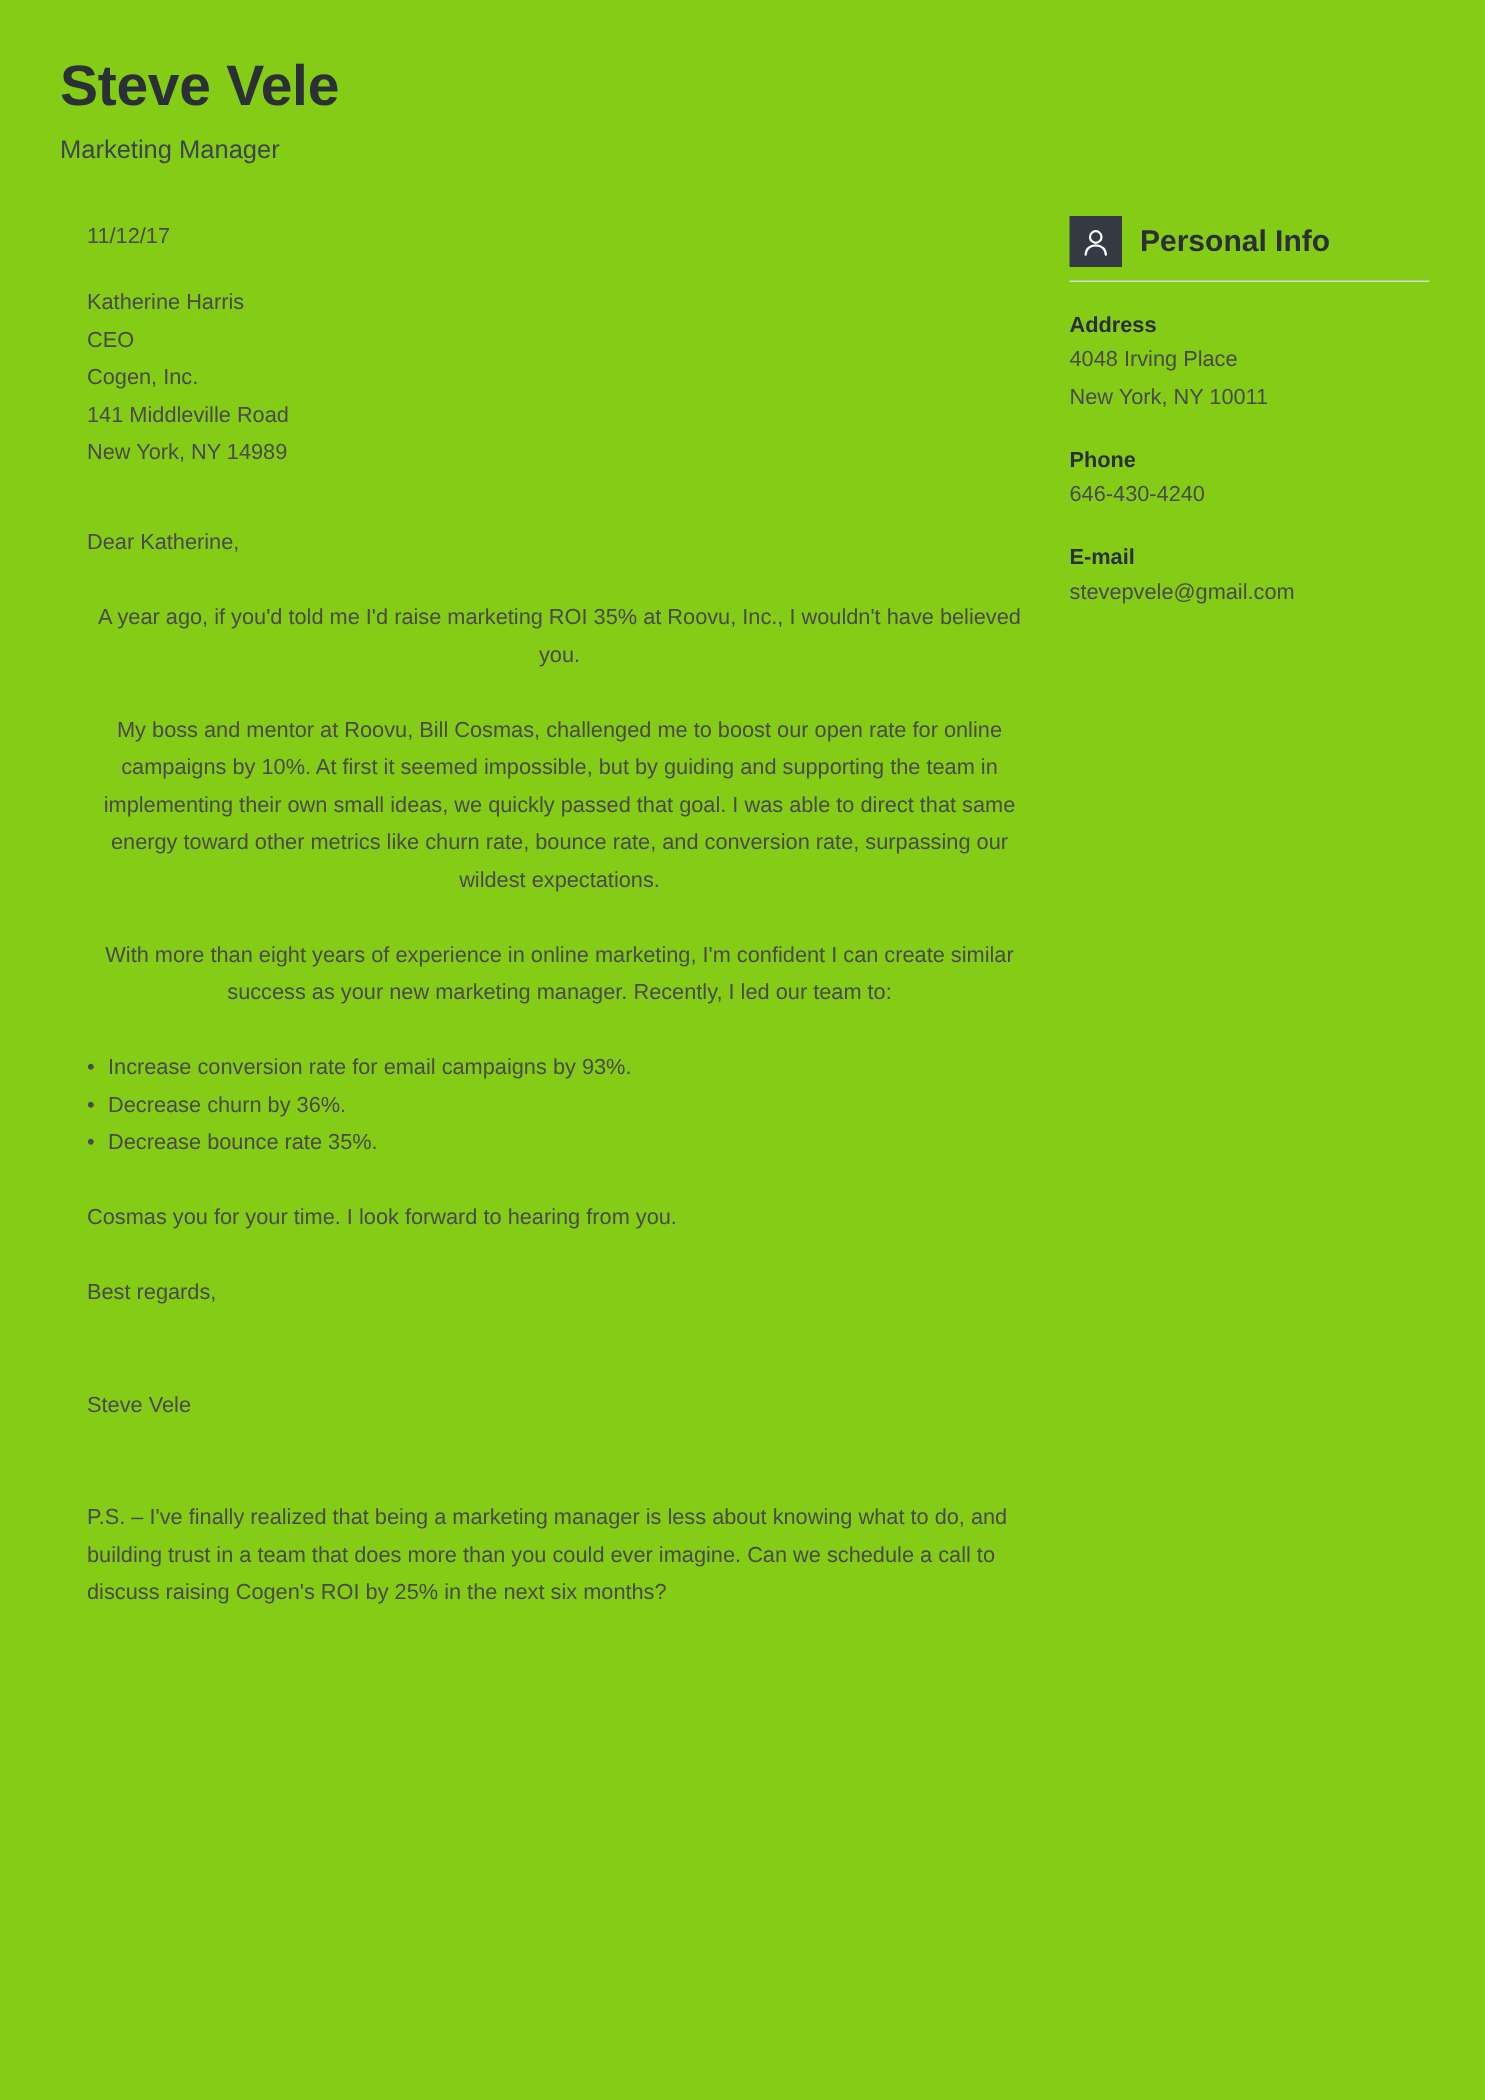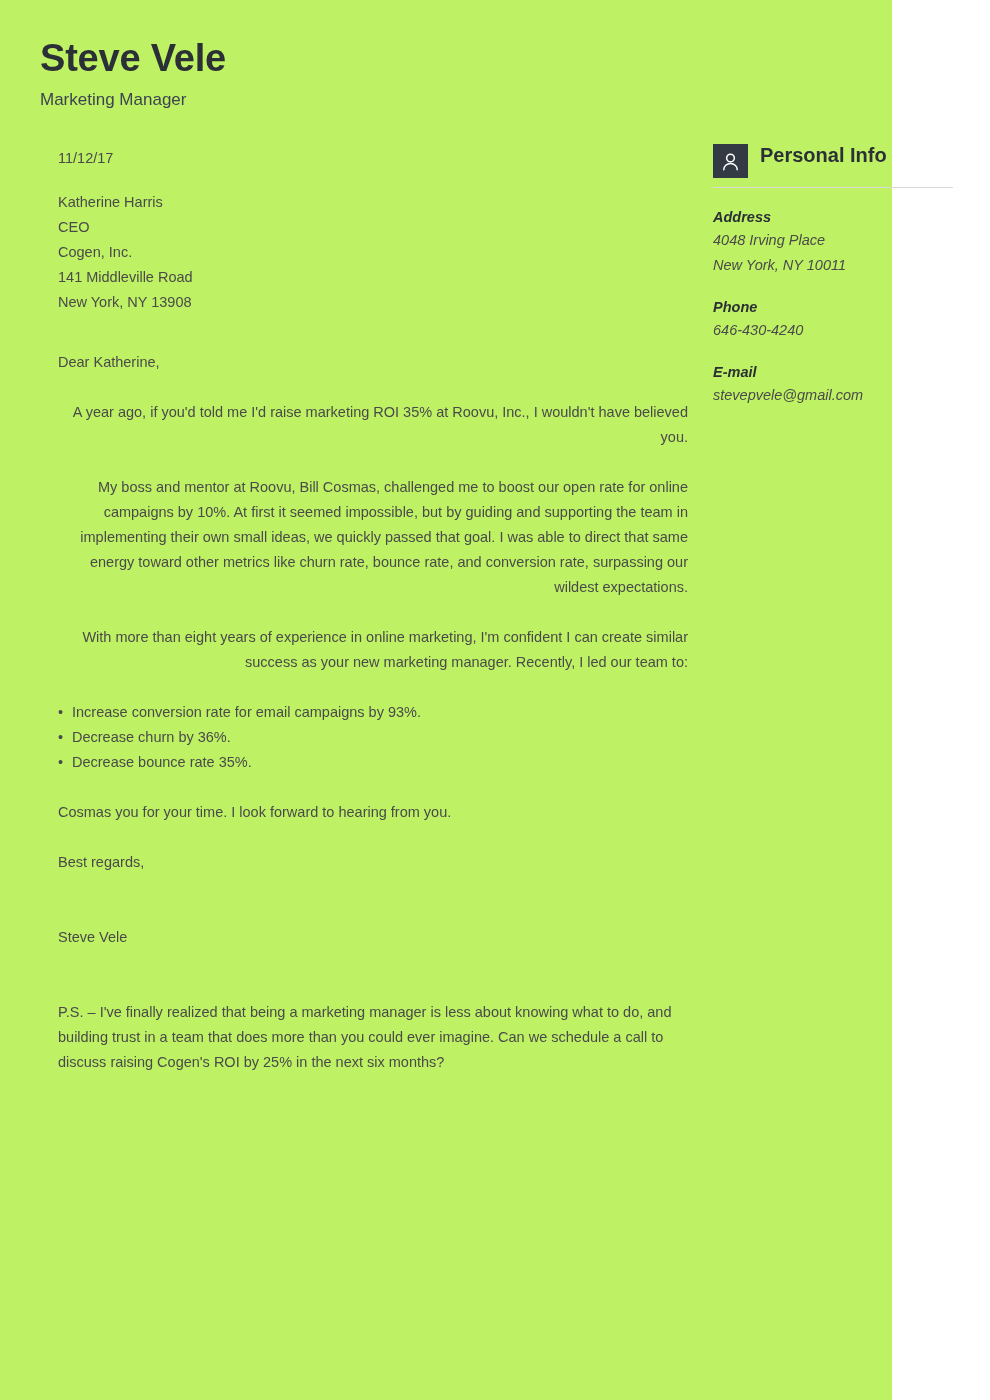--- a/index.html
+++ b/index.html
@@ -8,23 +8,23 @@
   }
   body {
     width: 990px;
     height: 1400px;
     background: #ffffff;
     font-family: "Liberation Sans", sans-serif;
     overflow: hidden;
   }
   .page {
     position: relative;
-    width: 892px;
+    width: 990px;
     height: 1400px;
-    background: #bef264;
+    background: #84cc16;
     box-sizing: border-box;
   }
 
   
   .header {
     position: absolute;
     left: 40px;
     top: 38px;
     width: 620px;
   }
@@ -61,21 +61,21 @@
     margin: 0 0 0 0;
   }
   .recipient div {
     line-height: 25px;
   }
   .salutation {
     margin: 35px 0 0 0;
   }
   .para {
     margin: 25px 0 0 0;
-    text-align: right;
+    text-align: center;
   }
   .bullets {
     list-style: none;
     margin: 25px 0 0 0;
     padding: 0;
   }
   .bullets li {
     position: relative;
     padding-left: 14px;
     line-height: 25px;
@@ -100,21 +100,21 @@
 
   
   .sidebar {
     position: absolute;
     left: 713px;
     top: 144px;
     width: 240px;
   }
   .sidebar-head {
     display: flex;
-    align-items: flex-start;
+    align-items: center;
     gap: 12px;
     padding-bottom: 9px;
     border-bottom: 1px solid #d9d9d9;
   }
   .sidebar-icon {
     width: 35px;
     height: 34px;
     background: #343a44;
     display: flex;
     align-items: center;
@@ -125,21 +125,20 @@
     display: block;
   }
   .sidebar-title {
     font-size: 20px;
     font-weight: bold;
     color: #2b2f36;
     line-height: 1.1;
   }
   .sidebar-section {
     margin-top: 18px;
-    font-style: italic;
   }
   .sidebar-label {
     font-size: 14.5px;
     font-weight: bold;
     color: #2b2f36;
     line-height: 22px;
   }
   .sidebar-value {
     font-size: 14.5px;
     color: #4a4a4a;
@@ -158,21 +157,21 @@
 
   <div class="letter">
 
     <div class="date">11/12/17</div>
 
     <div class="recipient">
       <div>Katherine Harris</div>
       <div>CEO</div>
       <div>Cogen, Inc.</div>
       <div>141 Middleville Road</div>
-      <div>New York, NY 13908</div>
+      <div>New York, NY 14989</div>
     </div>
 
     <p class="salutation">Dear Katherine,</p>
 
     <p class="para">A year ago, if you'd told me I'd raise marketing ROI 35% at Roovu, Inc., I wouldn't have believed you.</p>
 
     <p class="para">My boss and mentor at Roovu, Bill Cosmas, challenged me to boost our open rate for online campaigns by 10%. At first it seemed impossible, but by guiding and supporting the team in implementing their own small ideas, we quickly passed that goal. I was able to direct that same energy toward other metrics like churn rate, bounce rate, and conversion rate, surpassing our wildest expectations.</p>
 
     <p class="para">With more than eight years of experience in online marketing, I'm confident I can create similar success as your new marketing manager. Recently, I led our team to:</p>
 

